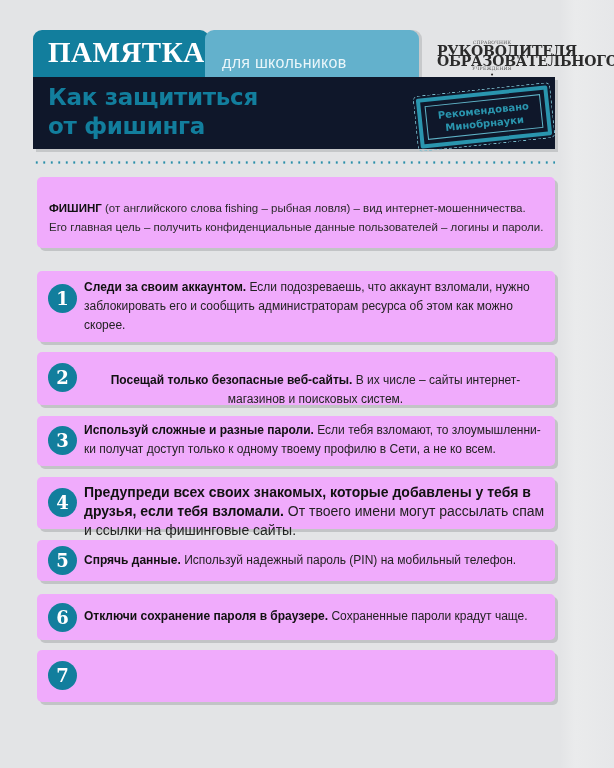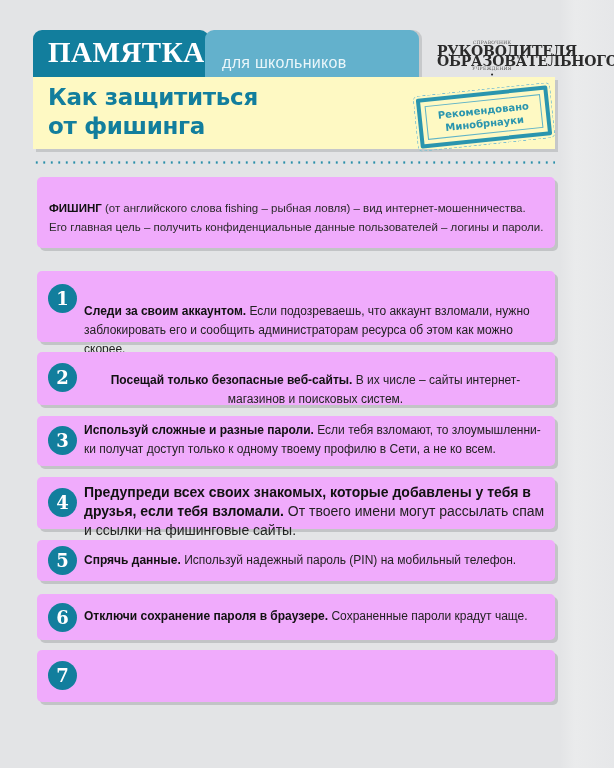--- a/index.html
+++ b/index.html
@@ -30,21 +30,21 @@
   }
   .publisher {
     position:absolute; left:437px; top:40px; width:110px; text-align:center;
     font-family:"DejaVu Serif", "Liberation Serif", serif; color:#2b2b2b;
   }
   .publisher .small { font-size:4.5px; letter-spacing:0.3px; line-height:6px; color:#555; }
   .publisher .big { font-size:14px; font-weight:bold; line-height:10px; letter-spacing:-0.2px; }
   .publisher .dot { font-size:7px; line-height:6px; }
   .title-band {
     position:absolute; left:33px; top:77px; width:522px; height:72px;
-    background:#fef9c3;
+    background:#0f172a;
     box-shadow: 3px 3px 0 #c5c7c9;
   }
   .title-band .title {
     position:absolute; left:15px; top:6px;
     font-family:"DejaVu Sans", sans-serif; font-weight:bold; font-size:23px;
     color:#127e9d; line-height:29px; letter-spacing:-0.3px;
   }
   .stamp {
     position:absolute; left:385px; top:15px; width:132px; height:50px;
     transform: rotate(-6deg);
@@ -118,21 +118,21 @@
 </div>
 
 <div class="dotline"></div>
 
 <div class="card intro">
   <p><b>ФИШИНГ</b><span> (от английского слова fishing – рыбная ловля) – вид интернет-мошенничества. Его главная цель – получить конфиденциальные данные пользователей – логины и пароли.</span></p>
 </div>
 
 <div class="card" style="top:271px;height:71px;">
   <div class="badge" style="top:13px;">1</div>
-  <div class="text" style="top:7px;margin-top:24px;"><b>Следи за своим аккаунтом.</b><span> Если подозреваешь, что аккаунт взломали, нужно заблокировать его и сообщить администраторам ресурса об этом как можно скорее.</span></div>
+  <div class="text" style="top:7px;"><b>Следи за своим аккаунтом.</b><span> Если подозреваешь, что аккаунт взломали, нужно заблокировать его и сообщить администраторам ресурса об этом как можно скорее.</span></div>
 </div>
 
 <div class="card" style="top:352px;height:53px;">
   <div class="badge" style="top:11px;">2</div>
   <div class="text" style="top:19px;text-align:center;"><b>Посещай только безопасные веб-сайты.</b><span> В их числе – сайты интернет-магазинов и поисковых систем.</span></div>
 </div>
 
 <div class="card" style="top:416px;height:50px;">
   <div class="badge" style="top:10px;">3</div>
   <div class="text" style="top:5px;"><b>Используй сложные и разные пароли.</b><span> Если тебя взломают, то злоумышленни-ки получат доступ только к одному твоему профилю в Сети, а не ко всем.</span></div>

